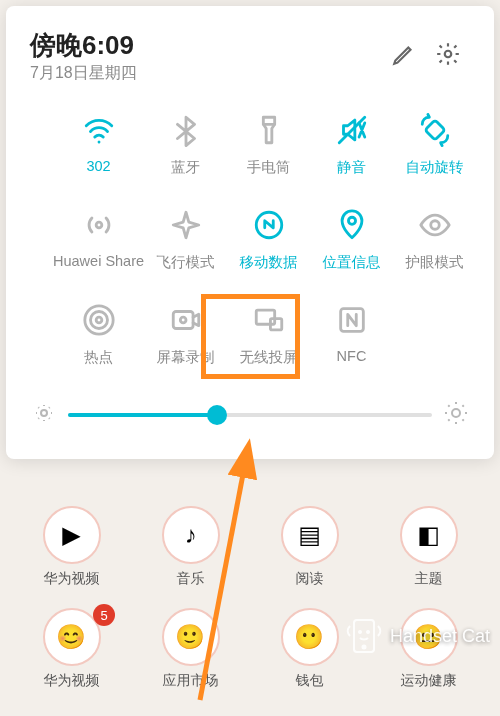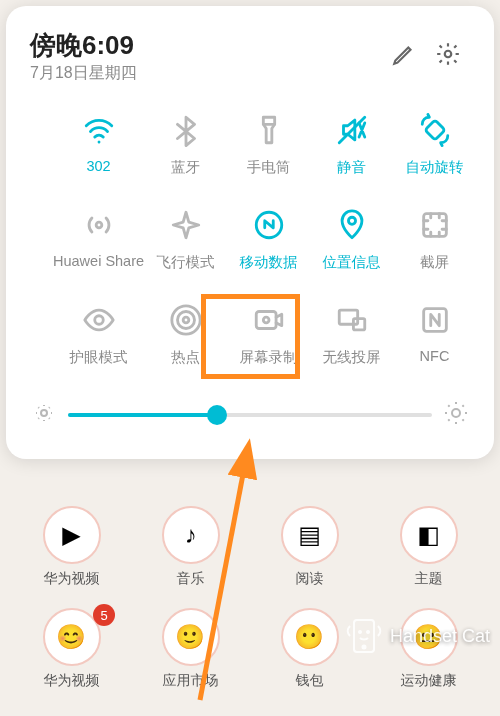--- a/index.html
+++ b/index.html
@@ -6,21 +6,21 @@
   body {
     width: 500px;
     height: 716px;
     background: #f0ece8;
     font-family: -apple-system, "Helvetica Neue", Arial, sans-serif;
     position: relative;
     overflow: hidden;
   }
   .panel {
     background: #fff;
-    border-radius: 20px;
+    border-radius: 8px;
     margin: 6px 6px 0 6px;
     box-shadow: 0 2px 18px rgba(0,0,0,0.12);
     padding: 18px 18px 24px 18px;
     position: relative;
     z-index: 2;
   }
   .header {
     display: flex;
     align-items: center;
     padding: 4px 6px 10px 6px;
@@ -258,29 +258,20 @@
           <svg viewBox="0 0 24 24" fill="none" stroke-width="2" stroke-linecap="round" stroke-linejoin="round">
             <path d="M12 21s7-6 7-12a7 7 0 0 0-14 0c0 6 7 12 7 12z"></path>
             <circle cx="12" cy="9" r="2.5"></circle>
           </svg>
         </span>
         <span class="tlabel">位置信息</span>
       </div>
       <div class="tile inactive">
         <span class="ticon">
           <svg viewBox="0 0 24 24" fill="none" stroke-width="2" stroke-linecap="round" stroke-linejoin="round">
-            <rect x="4" y="4" width="16" height="16" rx="2"></rect>
-            <path d="M9 4v3M15 4v3M4 9h3M4 15h3M20 9h-3M20 15h-3M9 20v-3M15 20v-3"></path>
-          </svg>
-        </span>
-        <span class="tlabel">截屏</span>
-      </div>
-      <div class="tile inactive">
-        <span class="ticon">
-          <svg viewBox="0 0 24 24" fill="none" stroke-width="2" stroke-linecap="round" stroke-linejoin="round">
             <path d="M2 12s4-7 10-7 10 7 10 7-4 7-10 7-10-7-10-7z"></path>
             <circle cx="12" cy="12" r="3"></circle>
           </svg>
         </span>
         <span class="tlabel">护眼模式</span>
       </div>
       <div class="tile inactive">
         <span class="ticon">
           <svg viewBox="0 0 24 24" fill="none" stroke-width="2" stroke-linecap="round" stroke-linejoin="round">
             <circle cx="12" cy="12" r="2"></circle>

